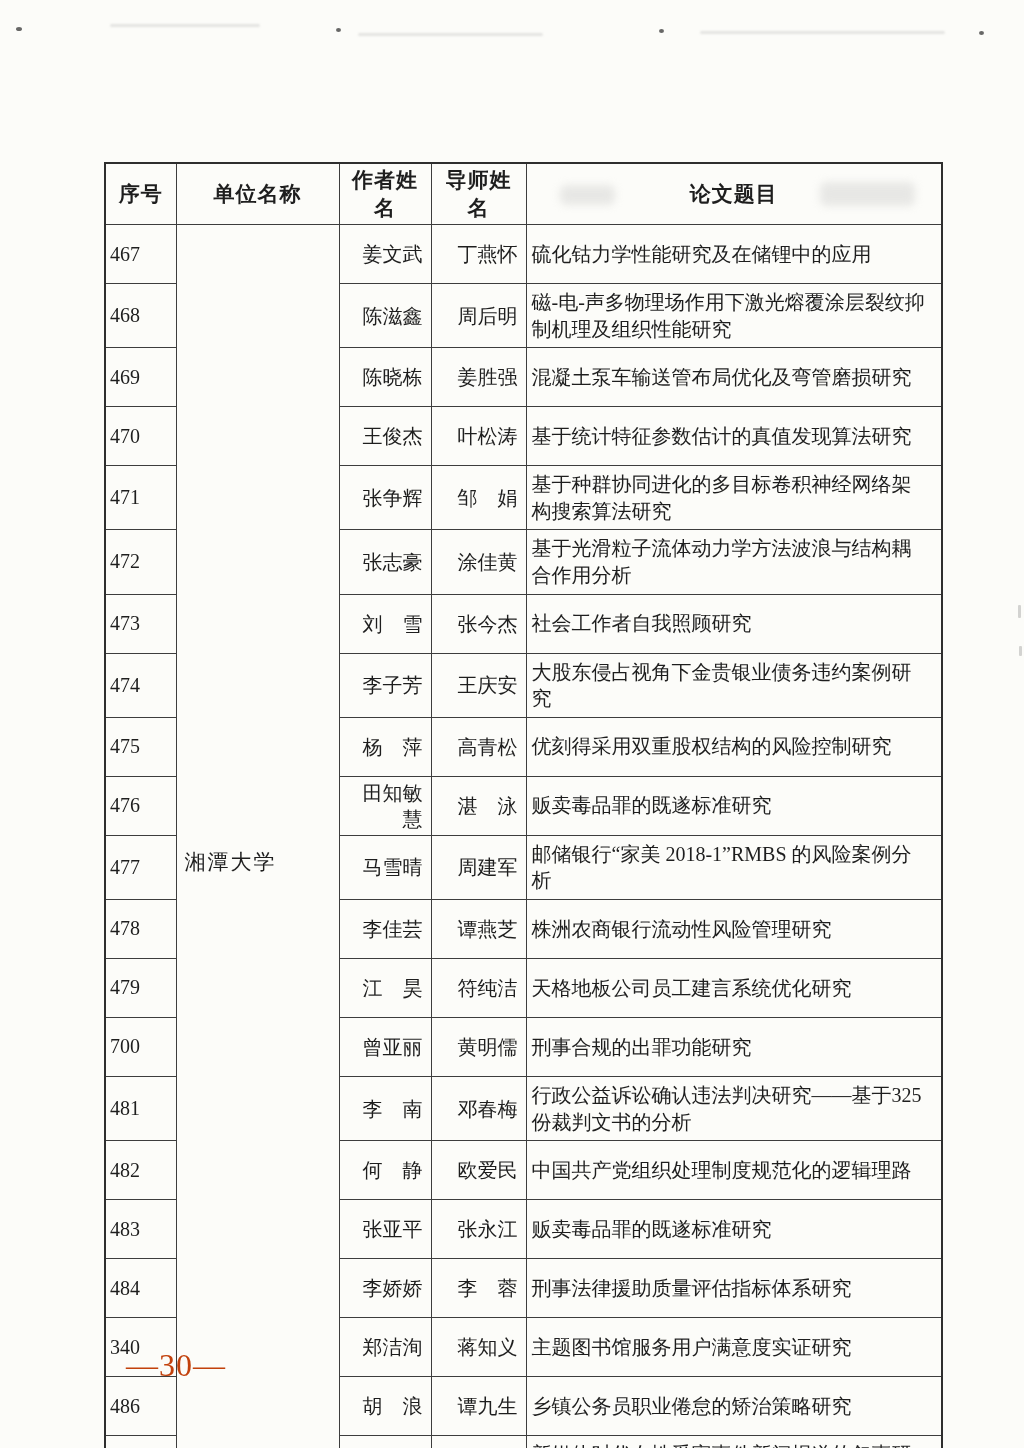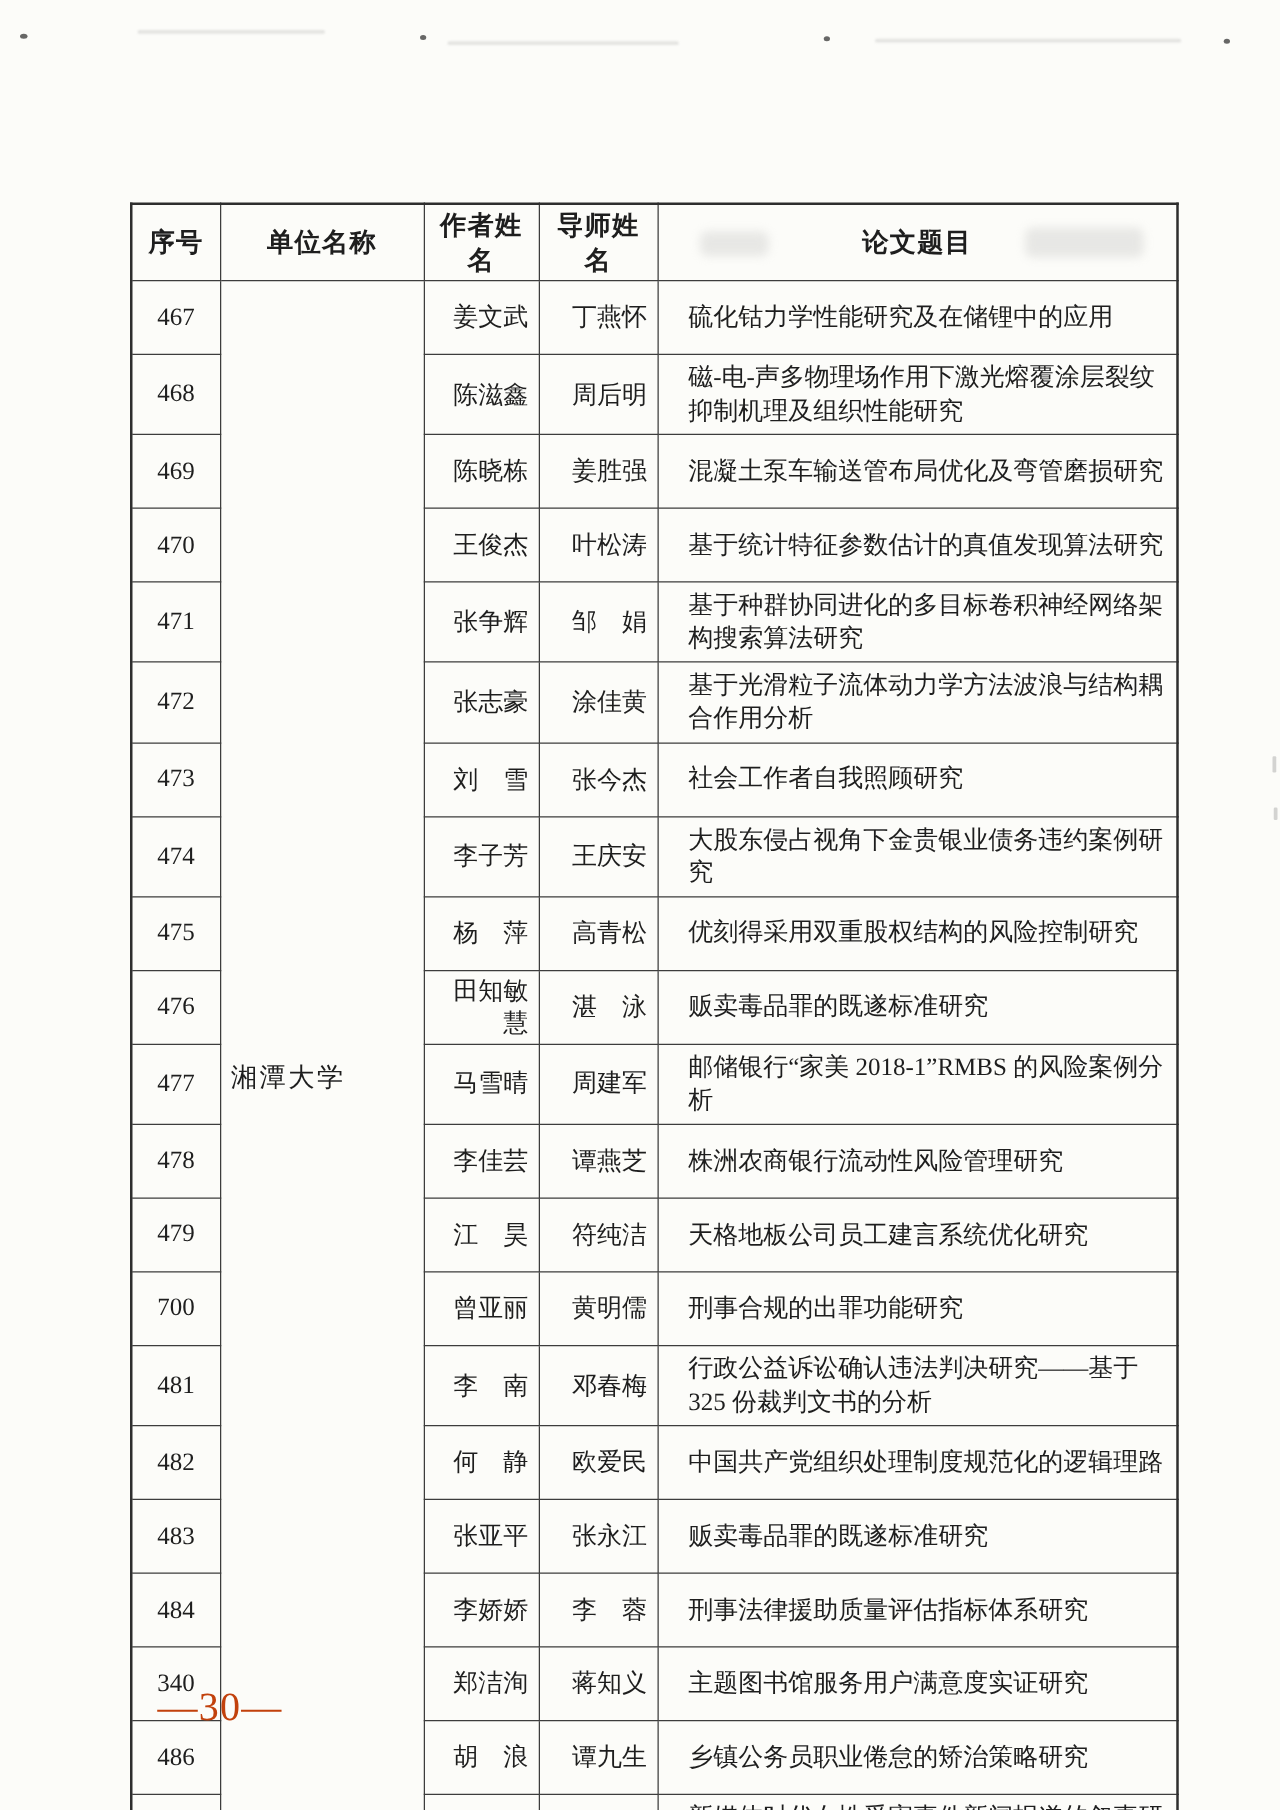--- a/index.html
+++ b/index.html
@@ -38,24 +38,24 @@
   th {
     font-weight: bold;
     font-size: 21px;
     height: 47px;
     text-align: center;
     padding: 2px 4px;
     letter-spacing: 1px;
   }
   td { height: 48px; }
 
-  td.col-no      { text-align: center; padding: 2px 4px; font-family: "Liberation Serif", serif; }
+  td.col-no      { padding: 2px 4px; font-family: "Liberation Serif", serif; }
   td.col-author,
   td.col-advisor { text-align: right; padding: 3px 8px; line-height: 1.3; }
-  td.col-title   { text-align: left; padding: 5px 10px 5px 24px; line-height: 1.33; }
+  td.col-title   { text-align: left; padding: 5px 10px 5px 5px; line-height: 1.33; }
   td.col-university {
     text-align: left;
     padding: 2px 4px 2px 8px;
     vertical-align: middle;
     font-size: 21px;
     letter-spacing: 2px;
   }
 
   
   .page-number {

